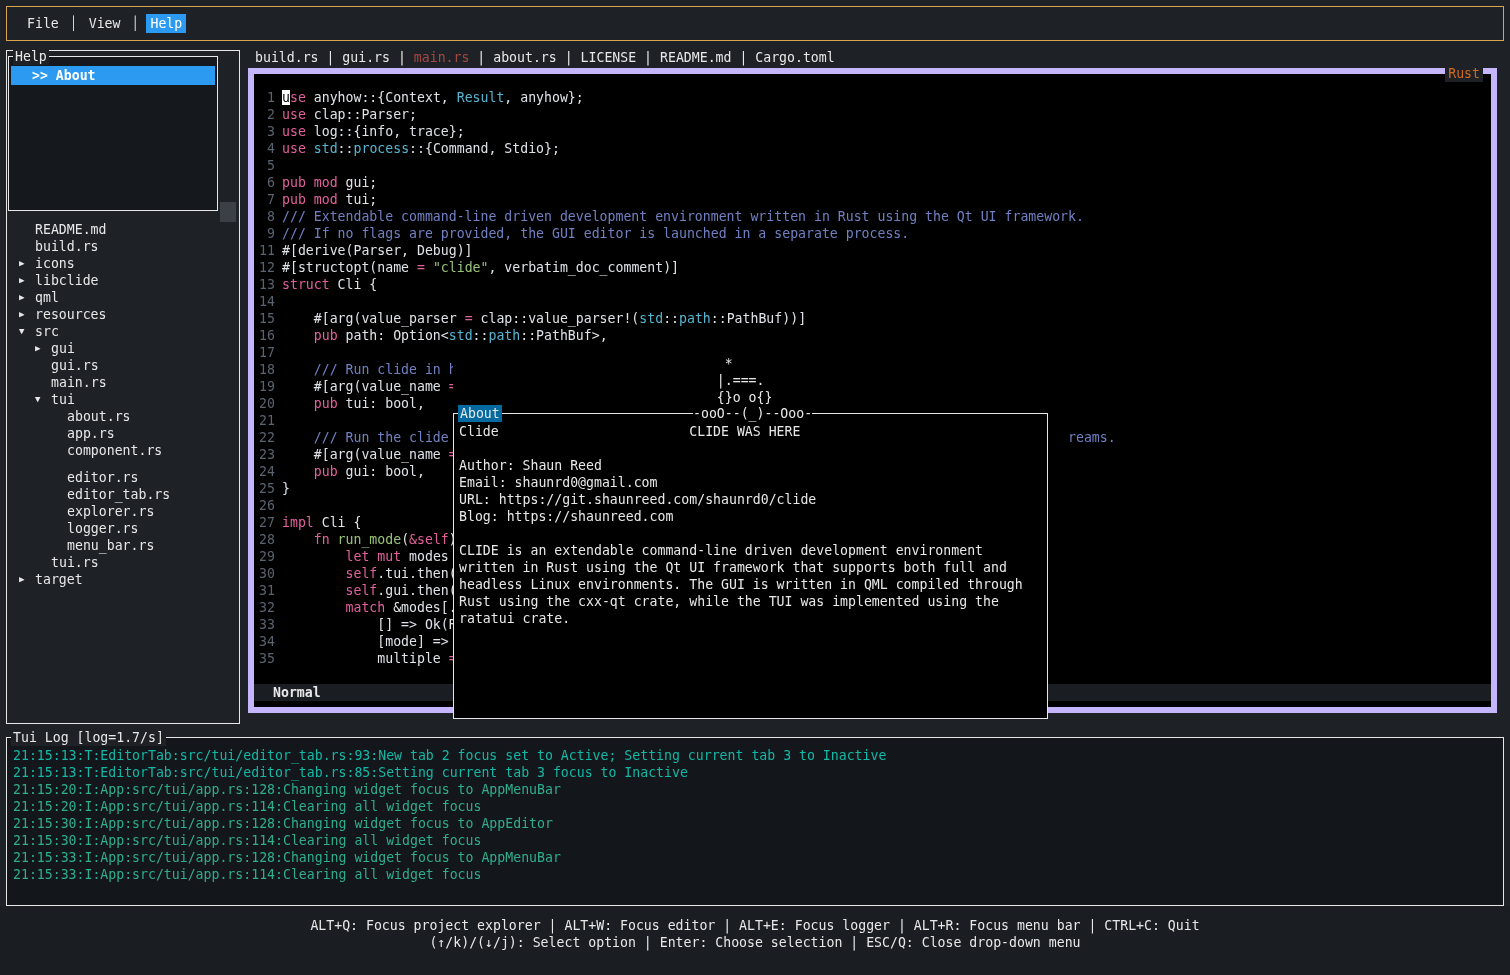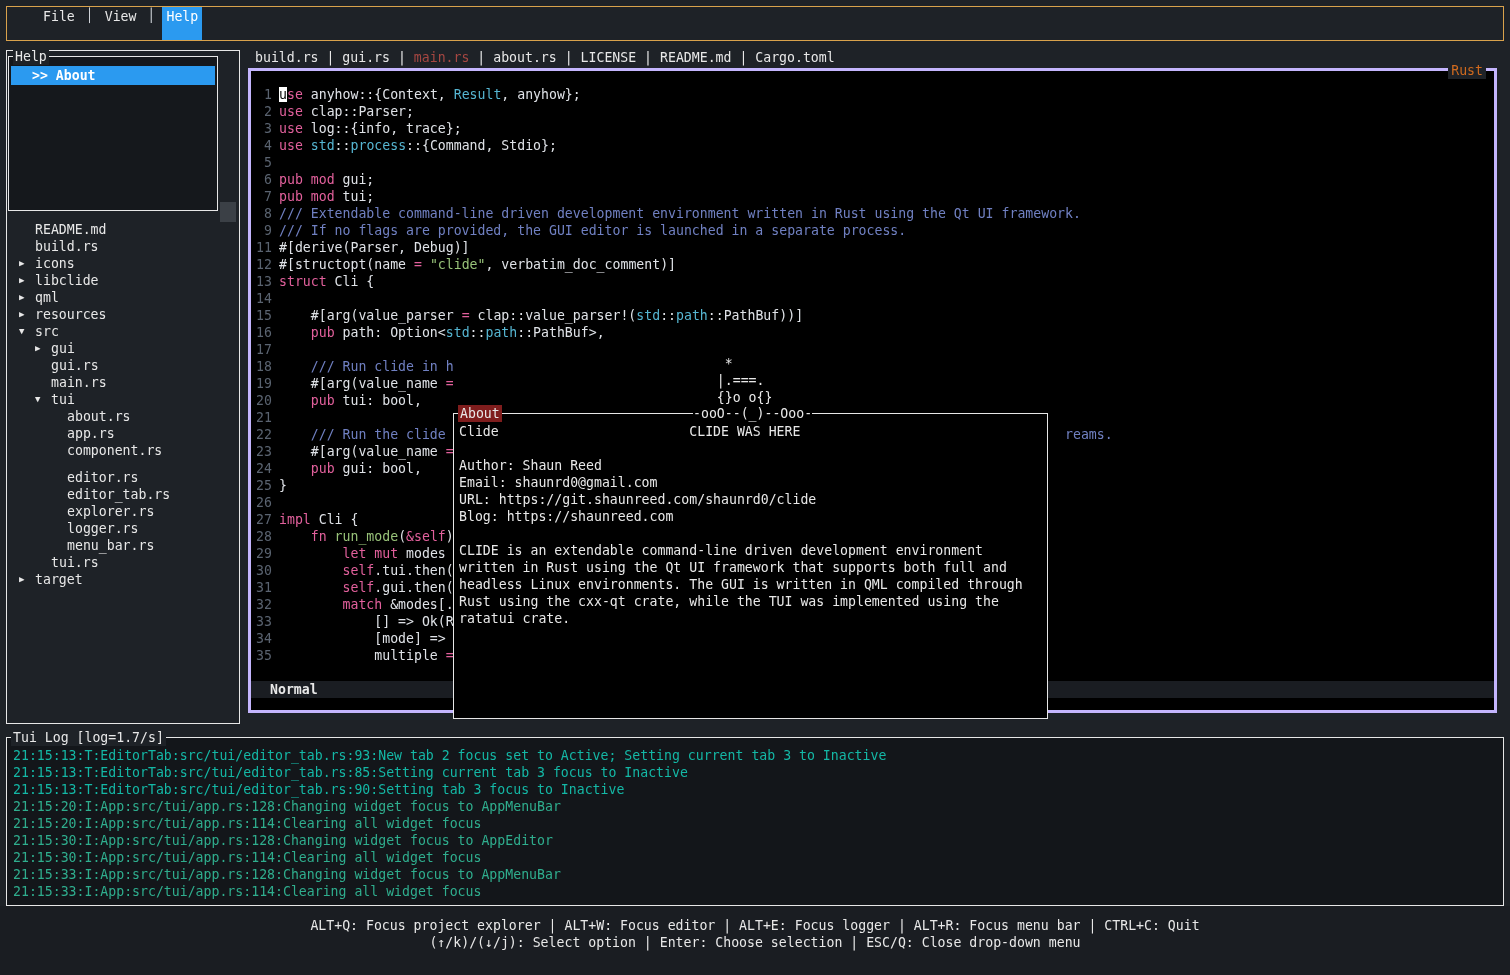--- a/index.html
+++ b/index.html
@@ -1,57 +1,57 @@
 <!DOCTYPE html>
 <html><head>
 <meta charset="utf-8">
 <style>
   *{margin:0;padding:0;box-sizing:border-box}
   html,body{background:#1e2227;width:1510px;height:975px;overflow:hidden}
   body{font-family:"DejaVu Sans Mono",monospace;font-size:13.2px;line-height:17px;color:#e8e8e8}
   .screen{position:relative;width:1510px;height:975px;background:#1e2227}
   .b-title{position:absolute;top:-9px;left:4px;background:#1e2227;padding:0 2px;white-space:pre}
   
-  .menu-bar{position:absolute;left:6px;top:6px;width:1498px;height:35px;border:1px solid #d9a24c;display:flex;padding-left:32px}
+  .menu-bar{position:absolute;left:6px;top:6px;width:1498px;height:35px;border:1px solid #d9a24c;display:flex;align-items:center;padding-left:16px}
   .menu-item{padding:1px 4px;cursor:default}
   .menu-item.active{background:#2b9af0;color:#fff}
   .menu-sep{margin:0 7px;color:#cfd3d8}
   
   .tab-bar{position:absolute;left:255px;top:49px;height:17px;white-space:pre}
   .tab.active{color:#a64742}
   
   .explorer{position:absolute;left:6px;top:50px;width:234px;height:674px;border:1px solid #e7e7e7}
   .explorer-tree{position:absolute;top:170px;left:0;right:2px}
   .x-row{height:17px;display:flex;align-items:center;white-space:pre}
   .x-arrow{display:inline-block;width:16px;font-size:9px;flex:none}
   .scroll-thumb{position:absolute;top:151px;right:3px;width:16px;height:20px;background:#3b4046}
   
   .help-popup{position:absolute;left:8px;top:56px;width:210px;height:155px;background:#15181c;border:1px solid #e7e7e7;z-index:6}
   .dropdown-item{margin:9px 2px 0 2px;height:19px;line-height:19px;padding-left:21px;font-weight:bold;white-space:pre}
   .dropdown-item.selected{background:#2b9af0;color:#fff}
   
-  .editor{position:absolute;left:248px;top:68px;width:1249px;height:645px;background:#000;border:3px solid #c4b5fd}
+  .editor{position:absolute;left:248px;top:68px;width:1249px;height:645px;background:#000;border:6px solid #c4b5fd}
   .editor-lang{position:absolute;top:-9px;right:8px;background:#1e2227;padding:0 3px;color:#d06a1e}
   .code{position:absolute;top:15px;left:0;right:0}
   .code-row{height:17px;display:flex;white-space:pre}
   .gutter{width:21px;text-align:right;color:#5a6370;flex:none}
   .code-text{margin-left:7px;color:#dfe2e7}
   .tk-pl{color:#dfe2e7}
   .tk-kw{color:#e2609c}
   .tk-ty{color:#56b6d2}
   .tk-fn{color:#98c379}
   .tk-str{color:#98c379}
   .tk-doc{color:#7080c2}
   .tk-cur{background:#ffffff;color:#000}
   .mode-bar{position:absolute;top:610px;left:0;right:0;height:17px;background:#1a1d22;font-weight:bold;padding-left:19px}
   
   .about-dialog{position:absolute;left:453px;top:355px;width:595px;height:364px;background:#000;z-index:10}
   .art{position:absolute;top:0;left:240px;font:inherit;line-height:17px;color:#e8e8e8}
   .about-box{position:absolute;top:58px;left:0;width:595px;height:306px;border:1px solid #e7e7e7}
-  .t-black{background:#7f1d1d}
+  .t-black{background:#0369a1}
   .about-feet{position:absolute;top:-9px;left:239px;background:#000;white-space:pre}
   .about-content{position:absolute;top:9px;left:5px;right:5px}
   .a-row{height:17px;white-space:pre}
   
   .log-panel{position:absolute;left:6px;top:737px;width:1498px;height:169px;border:1px solid #e7e7e7;background:#13161a}
   .log-lines{position:absolute;top:9px;left:6px;right:4px}
   .log-line{height:17px;white-space:pre;overflow:hidden}
   .log-trace{color:#14b8a6}
   .log-info{color:#2fae8e}
   
@@ -170,21 +170,20 @@
           <div class="a-row">ratatui crate.</div>
         </div>
     </div>
   </div>
 
   <div class="log-panel">
     <span class="b-title">Tui Log [log=1.7/s]</span>
     <div class="log-lines">
         <div class="log-line log-trace">21:15:13:T:EditorTab:src/tui/editor_tab.rs:93:New tab 2 focus set to Active; Setting current tab 3 to Inactive</div>
         <div class="log-line log-trace">21:15:13:T:EditorTab:src/tui/editor_tab.rs:85:Setting current tab 3 focus to Inactive</div>
-        <div class="log-line log-trace">21:15:13:T:EditorTab:src/tui/editor_tab.rs:90:Setting tab 3 focus to Inactive</div>
         <div class="log-line log-info">21:15:20:I:App:src/tui/app.rs:128:Changing widget focus to AppMenuBar</div>
         <div class="log-line log-info">21:15:20:I:App:src/tui/app.rs:114:Clearing all widget focus</div>
         <div class="log-line log-info">21:15:30:I:App:src/tui/app.rs:128:Changing widget focus to AppEditor</div>
         <div class="log-line log-info">21:15:30:I:App:src/tui/app.rs:114:Clearing all widget focus</div>
         <div class="log-line log-info">21:15:33:I:App:src/tui/app.rs:128:Changing widget focus to AppMenuBar</div>
         <div class="log-line log-info">21:15:33:I:App:src/tui/app.rs:114:Clearing all widget focus</div>
       </div>
   </div>
 
   <div class="key-bar">

